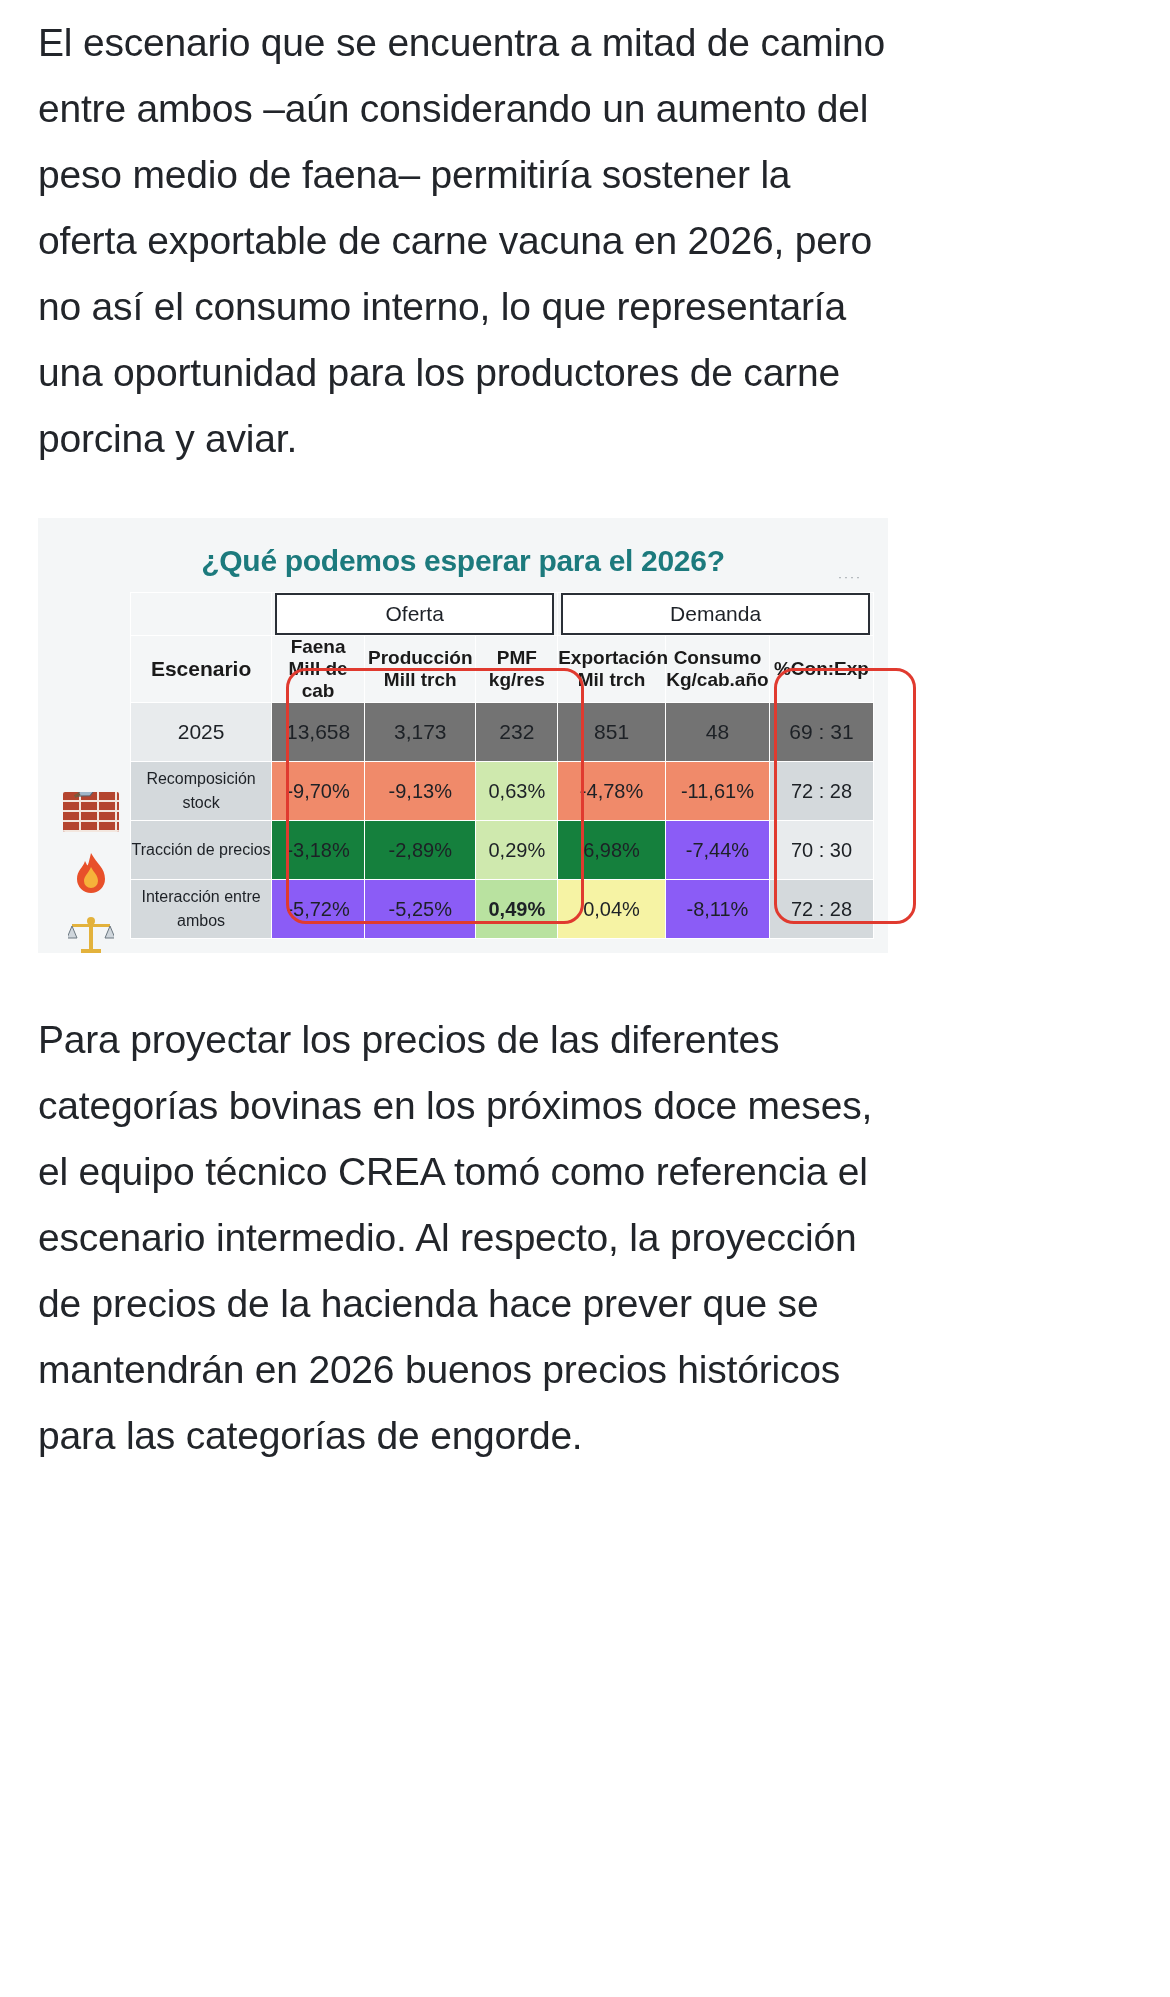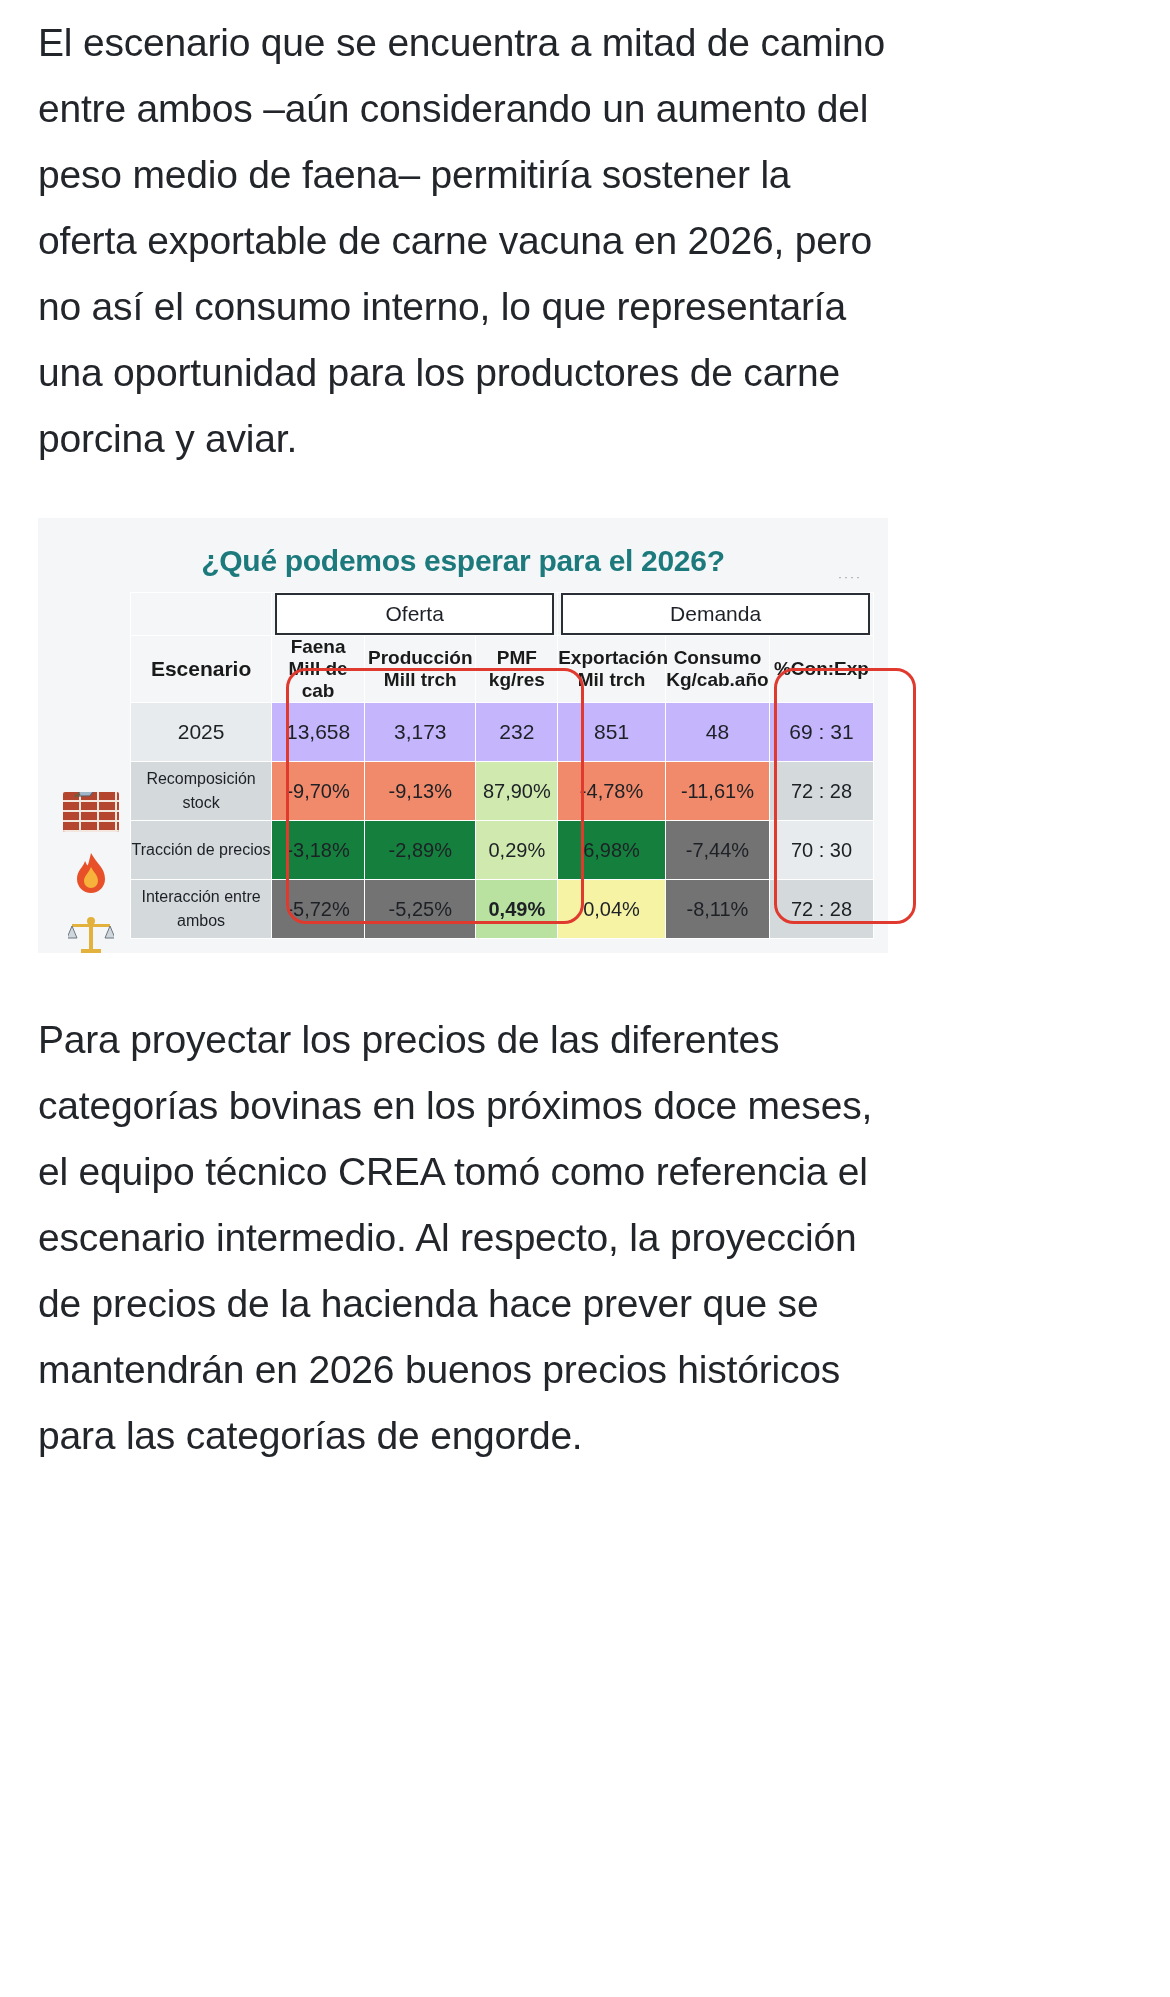--- a/index.html
+++ b/index.html
@@ -124,24 +124,24 @@
     height: 58px;
     font-size: 20px;
     color: #1d2126;
   }
   td.rowlabel {
     background: #d4d9dc;
     font-size: 16px;
     line-height: 24px;
     padding: 4px 6px;
   }
-  tr.base td { background: #c4b5fd; font-size: 21px; }
+  tr.base td { background: #737373; font-size: 21px; }
   tr.base td.rowlabel { background: #e8ebed; }
   .c-red   { background: #f08a6a; }
-  .c-ora   { background: #737373; }
+  .c-ora   { background: #8b5cf6; }
   .c-yel   { background: #15803d; }
   .c-grn   { background: #b9e2a0; font-weight: bold; }
   .c-grn2  { background: #15803d; }
   .c-grn3  { background: #cfe9ae; }
   .c-gray  { background: #d4d9dc; }
   .c-lgray { background: #e8ebed; }
   .c-ylw2  { background: #f6f3a4; }
 
   .ring {
     position: absolute;
@@ -271,21 +271,21 @@
                 <td class="c-lgray">232</td>
                 <td class="c-lgray">851</td>
                 <td class="c-lgray">48</td>
                 <td class="c-lgray">69 : 31</td>
               </tr>
 
               <tr>
                 <td class="rowlabel">Recomposición stock</td>
                 <td class="c-red">-9,70%</td>
                 <td class="c-red">-9,13%</td>
-                <td class="c-grn3">87,90%</td>
+                <td class="c-grn3">0,63%</td>
                 <td class="c-red">-4,78%</td>
                 <td class="c-red">-11,61%</td>
                 <td class="c-gray">72 :  28</td>
               </tr>
 
               <tr>
                 <td class="rowlabel">Tracción de precios</td>
                 <td class="c-yel">-3,18%</td>
                 <td class="c-yel">-2,89%</td>
                 <td class="c-grn3">0,29%</td>

